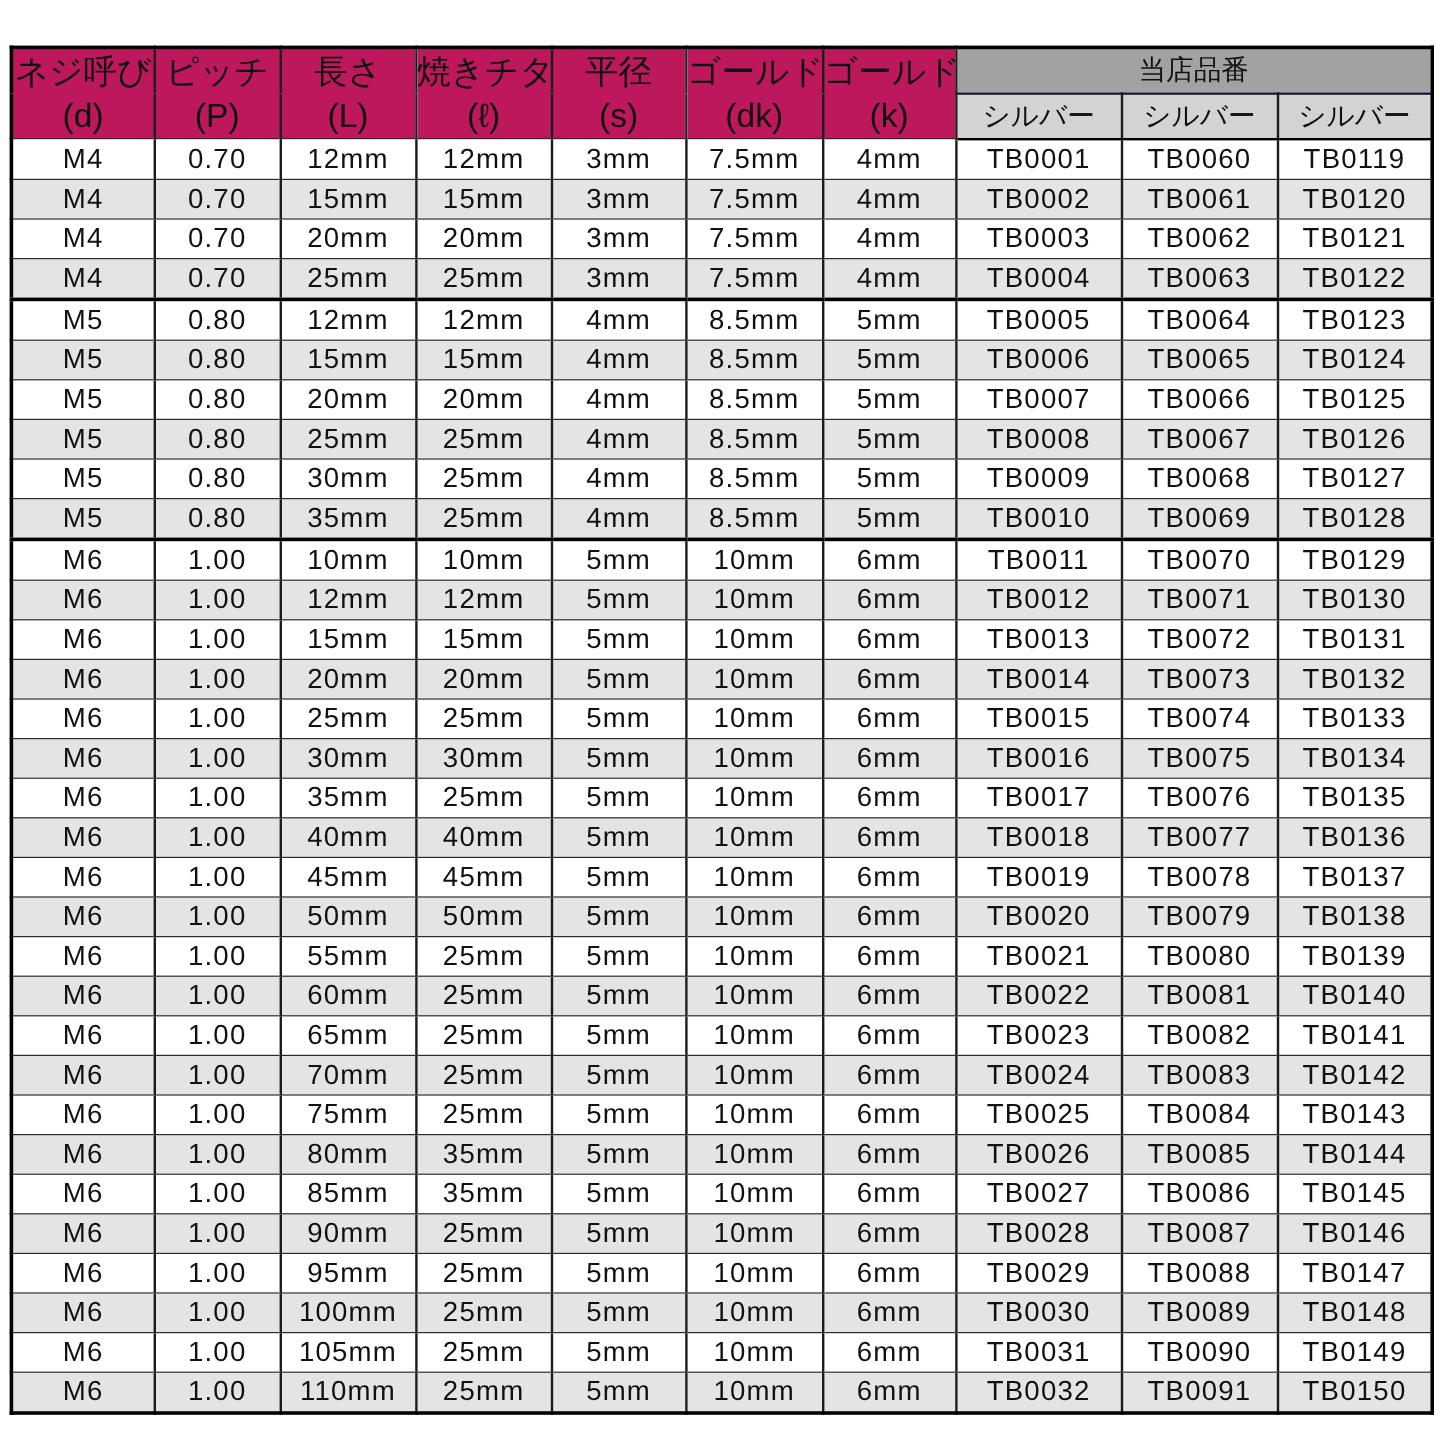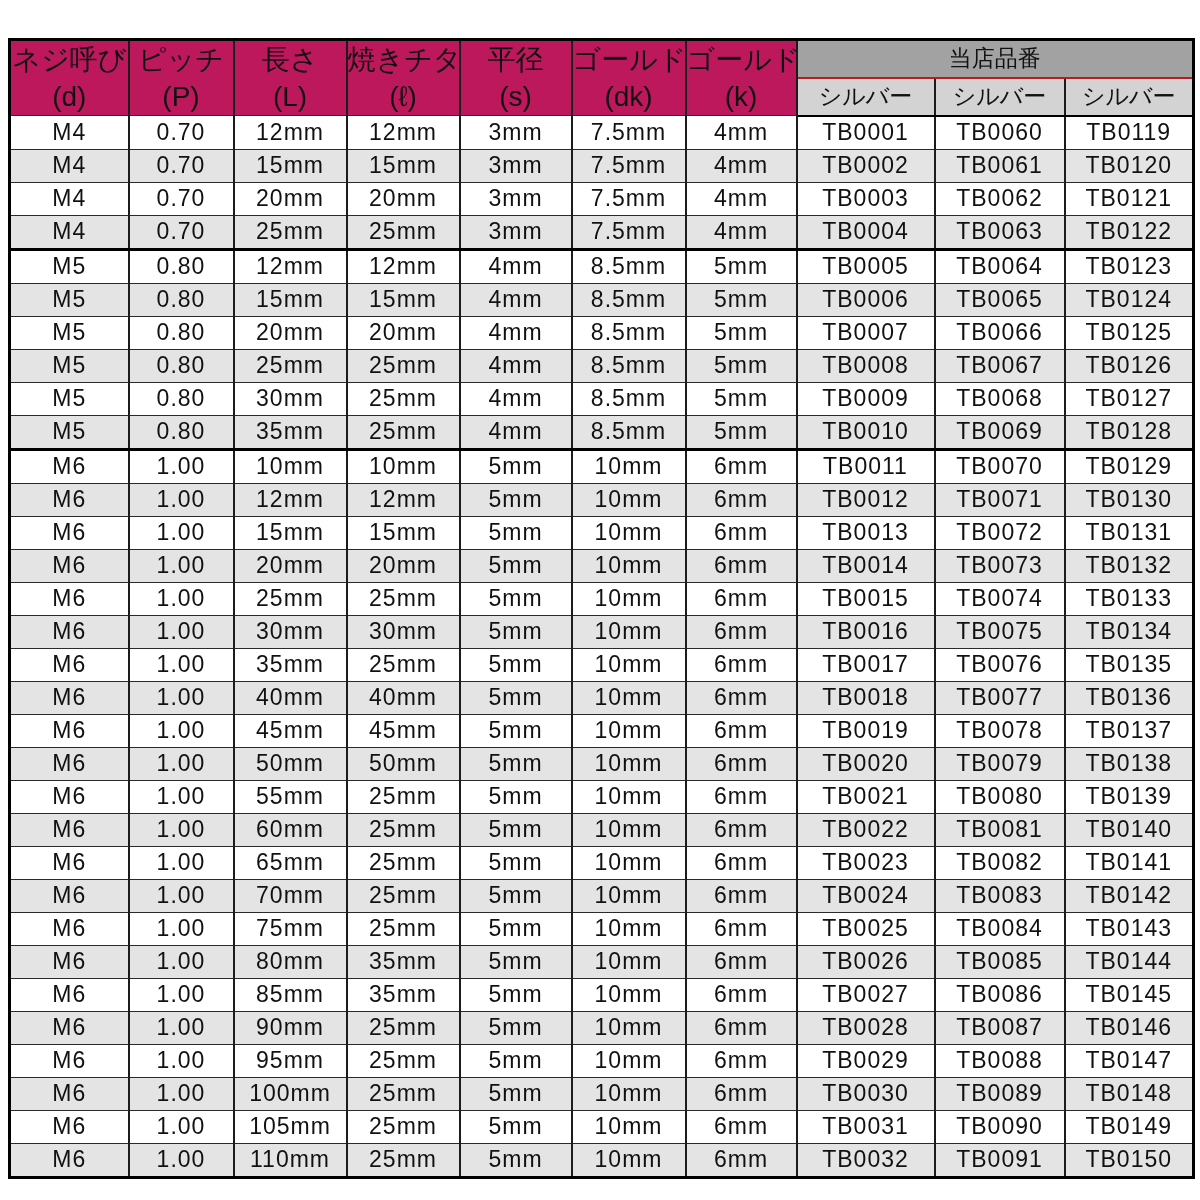--- a/index.html
+++ b/index.html
@@ -45,21 +45,21 @@
     height: 74px;
   }
   .col-head .line1, .col-head .line2 {
     display: block;
     height: 37px;
     line-height: 37px;
   }
   thead th.group-head {
     background: #a2a2a2;
     height: 35px;
-    border-bottom: 2px solid #b91c1c;
+    border-bottom: 2px solid #0f172a;
     font-size: 23px;
   }
   thead th.sub-head {
     background: #d3d3d3;
     height: 35px;
     font-size: 23px;
   }
   thead tr:last-child th {
     border-bottom: 2px solid #000000;
     margin-left: 18px;

